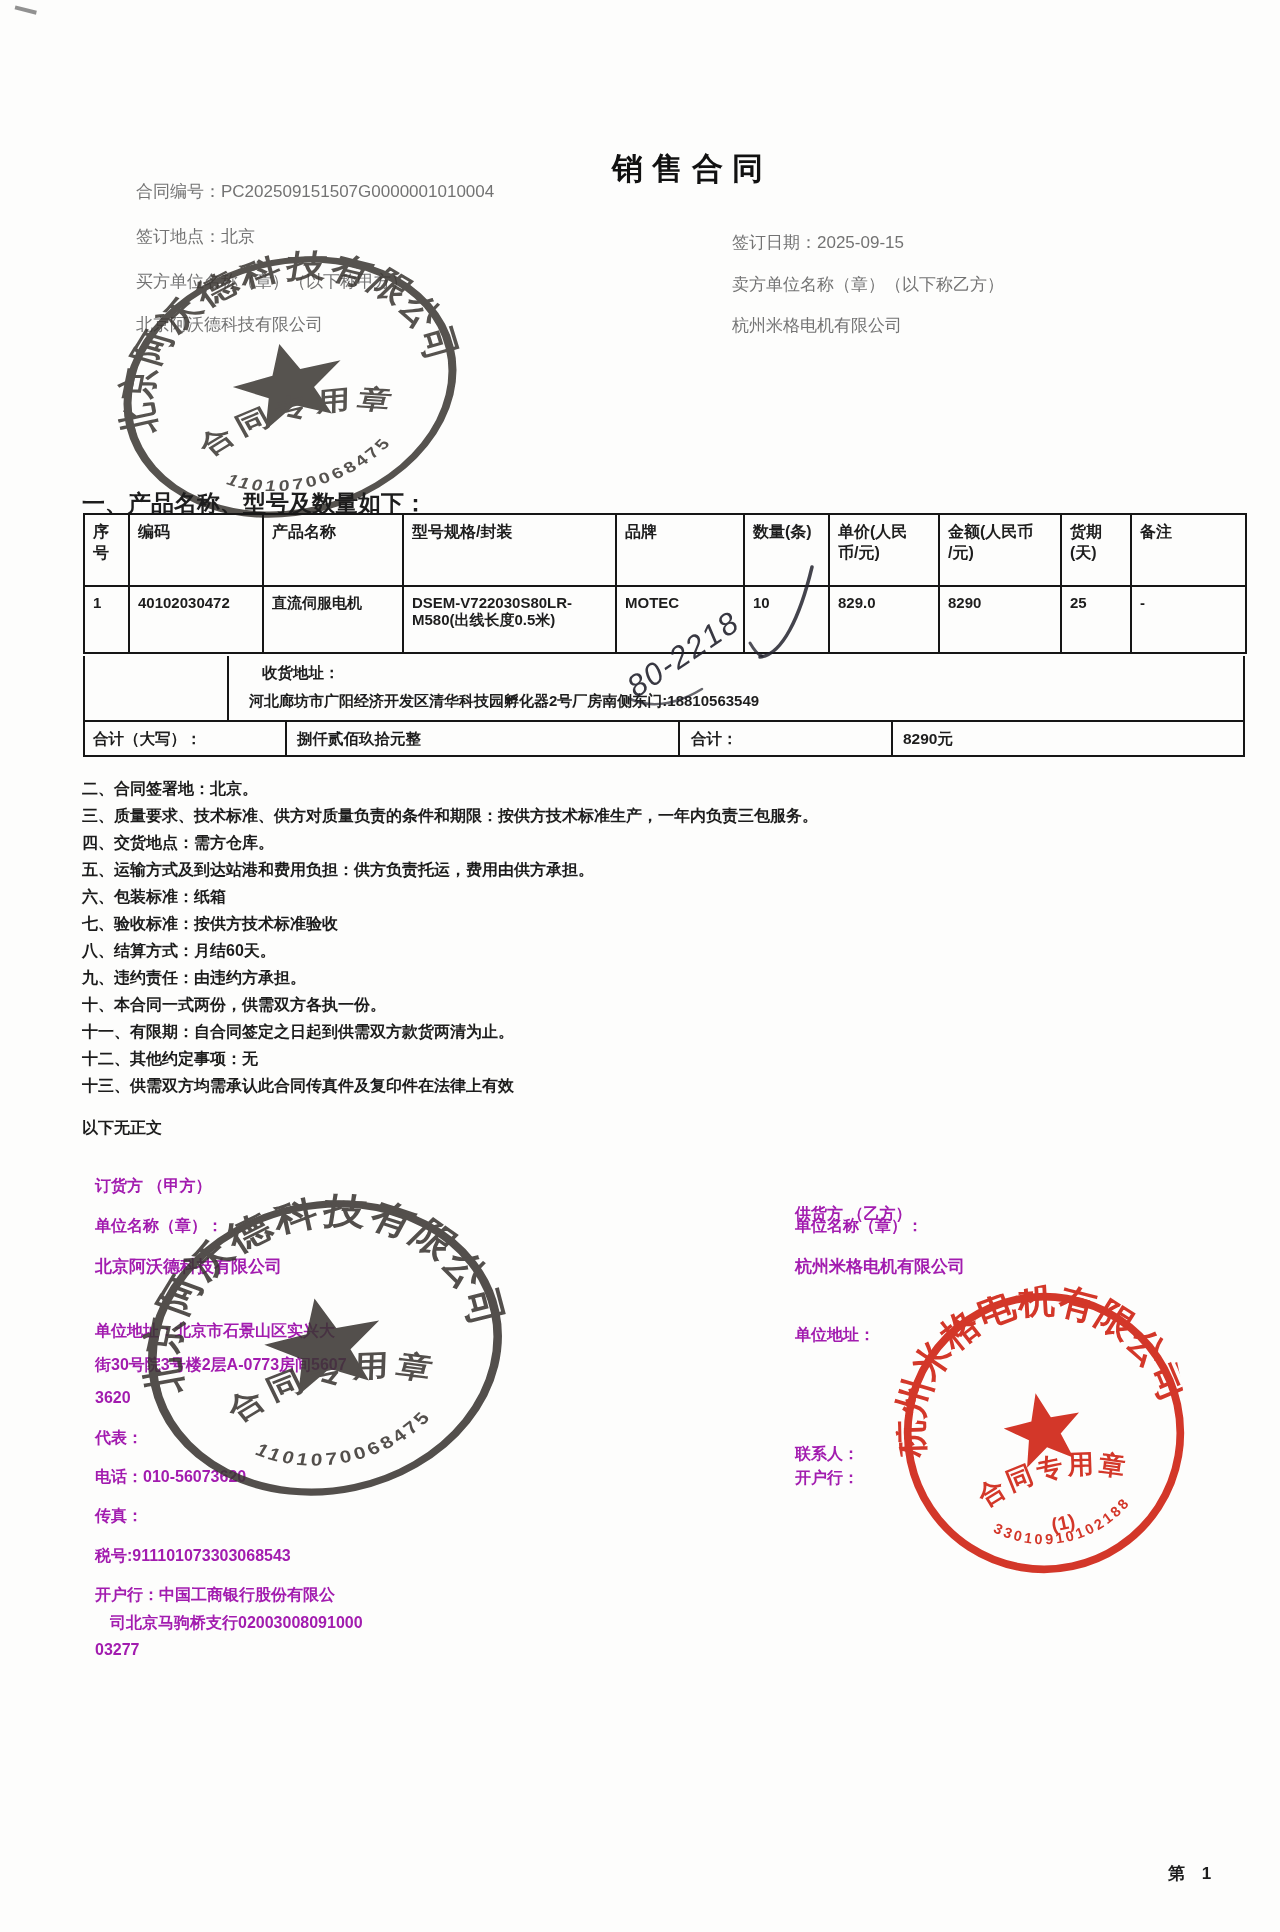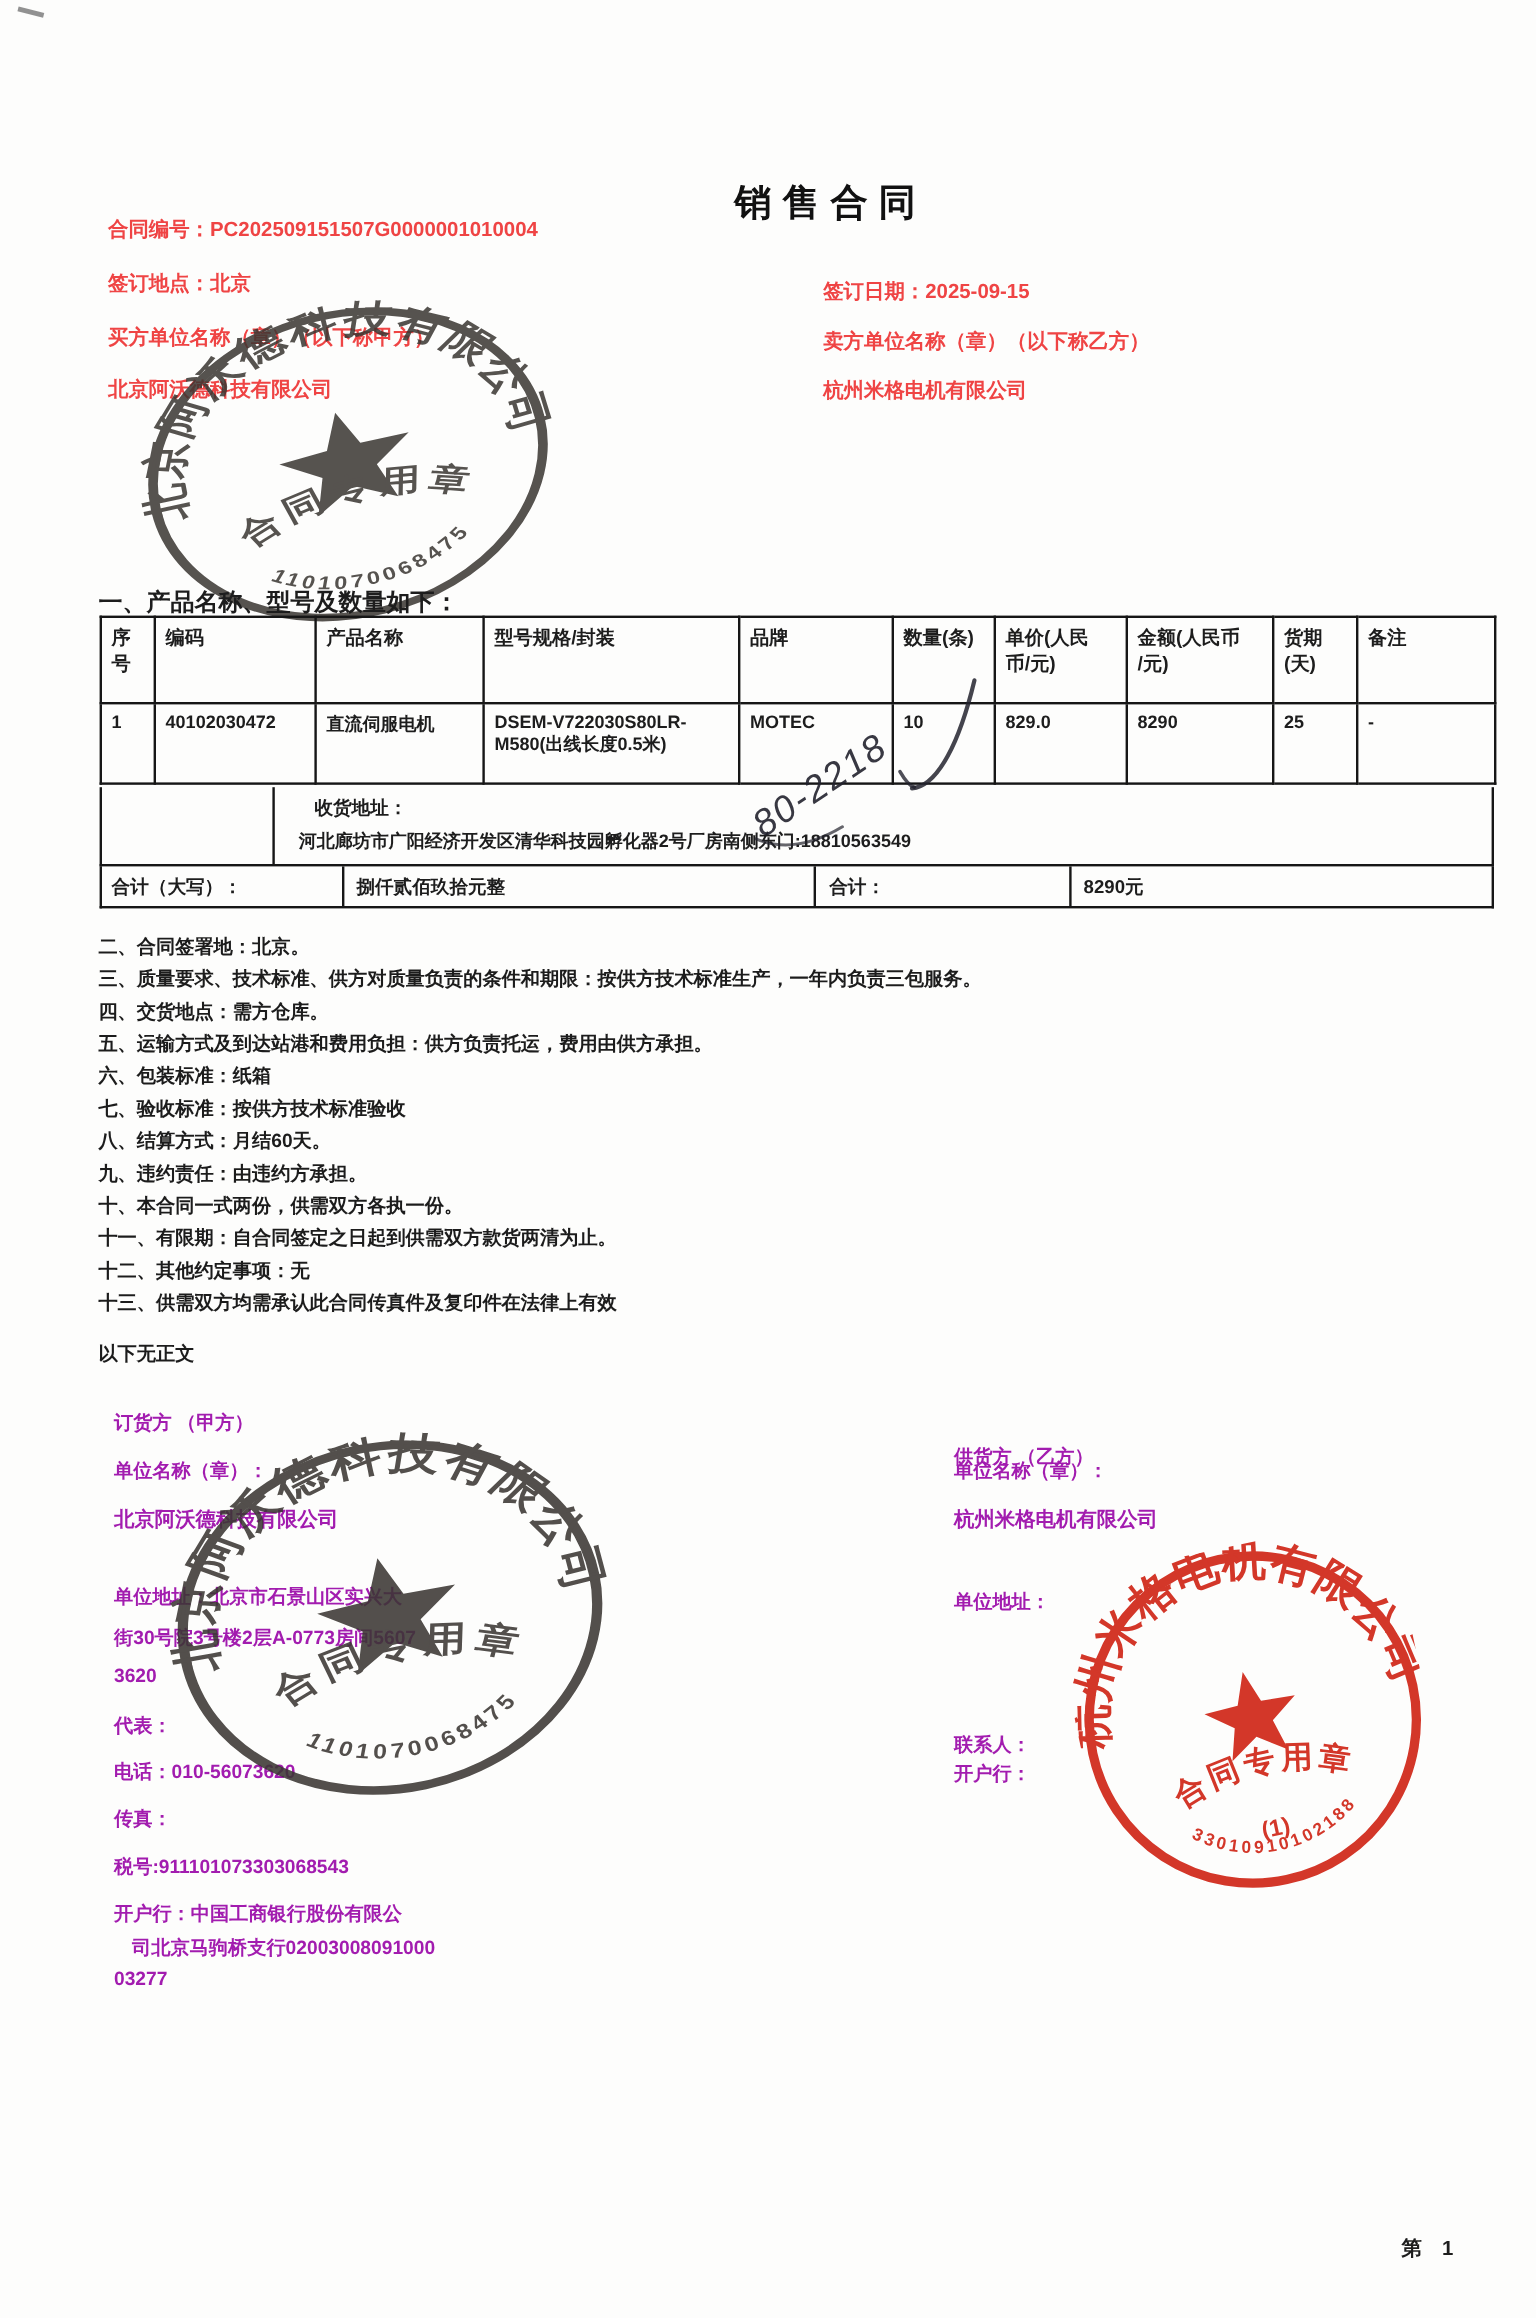--- a/index.html
+++ b/index.html
@@ -4,22 +4,22 @@
 <style>
   html,body{margin:0;padding:0;background:#e8e8e6;}
   #page{
     position:relative;width:1280px;height:1932px;background:#fdfdfc;
     margin:0 auto;overflow:hidden;
     font-family:"Liberation Sans","DejaVu Sans",sans-serif;
     color:#1d1d1d;
   }
   .abs{position:absolute;}
   .title{font-size:31px;font-weight:700;letter-spacing:9px;color:#111;}
-  .meta{font-size:17px;font-weight:700;color:#ef4444;white-space:nowrap;}
-  .intro{font-size:20px;font-weight:700;}
+  .meta{font-size:17px;font-weight:400;color:#737373;white-space:nowrap;margin-left:46px;}
+  .intro{font-size:23px;font-weight:700;}
   table.goods{border-collapse:collapse;table-layout:fixed;width:1162px;}
   table.goods td{
     border:2px solid #161616;vertical-align:top;padding:7px 6px 0 8px;
     font-size:15px;font-weight:600;white-space:pre-line;overflow:hidden;
   }
   table.goods td.hd{font-size:16px;font-weight:700;}
   .rowbox{box-sizing:border-box;border:2px solid #161616;border-top:none;background:transparent;}
   .cellline{position:absolute;top:0;bottom:0;width:2px;background:#161616;}
   .shiplabel{font-size:15.5px;font-weight:700;}
   .shipaddr{font-size:15px;font-weight:600;}

